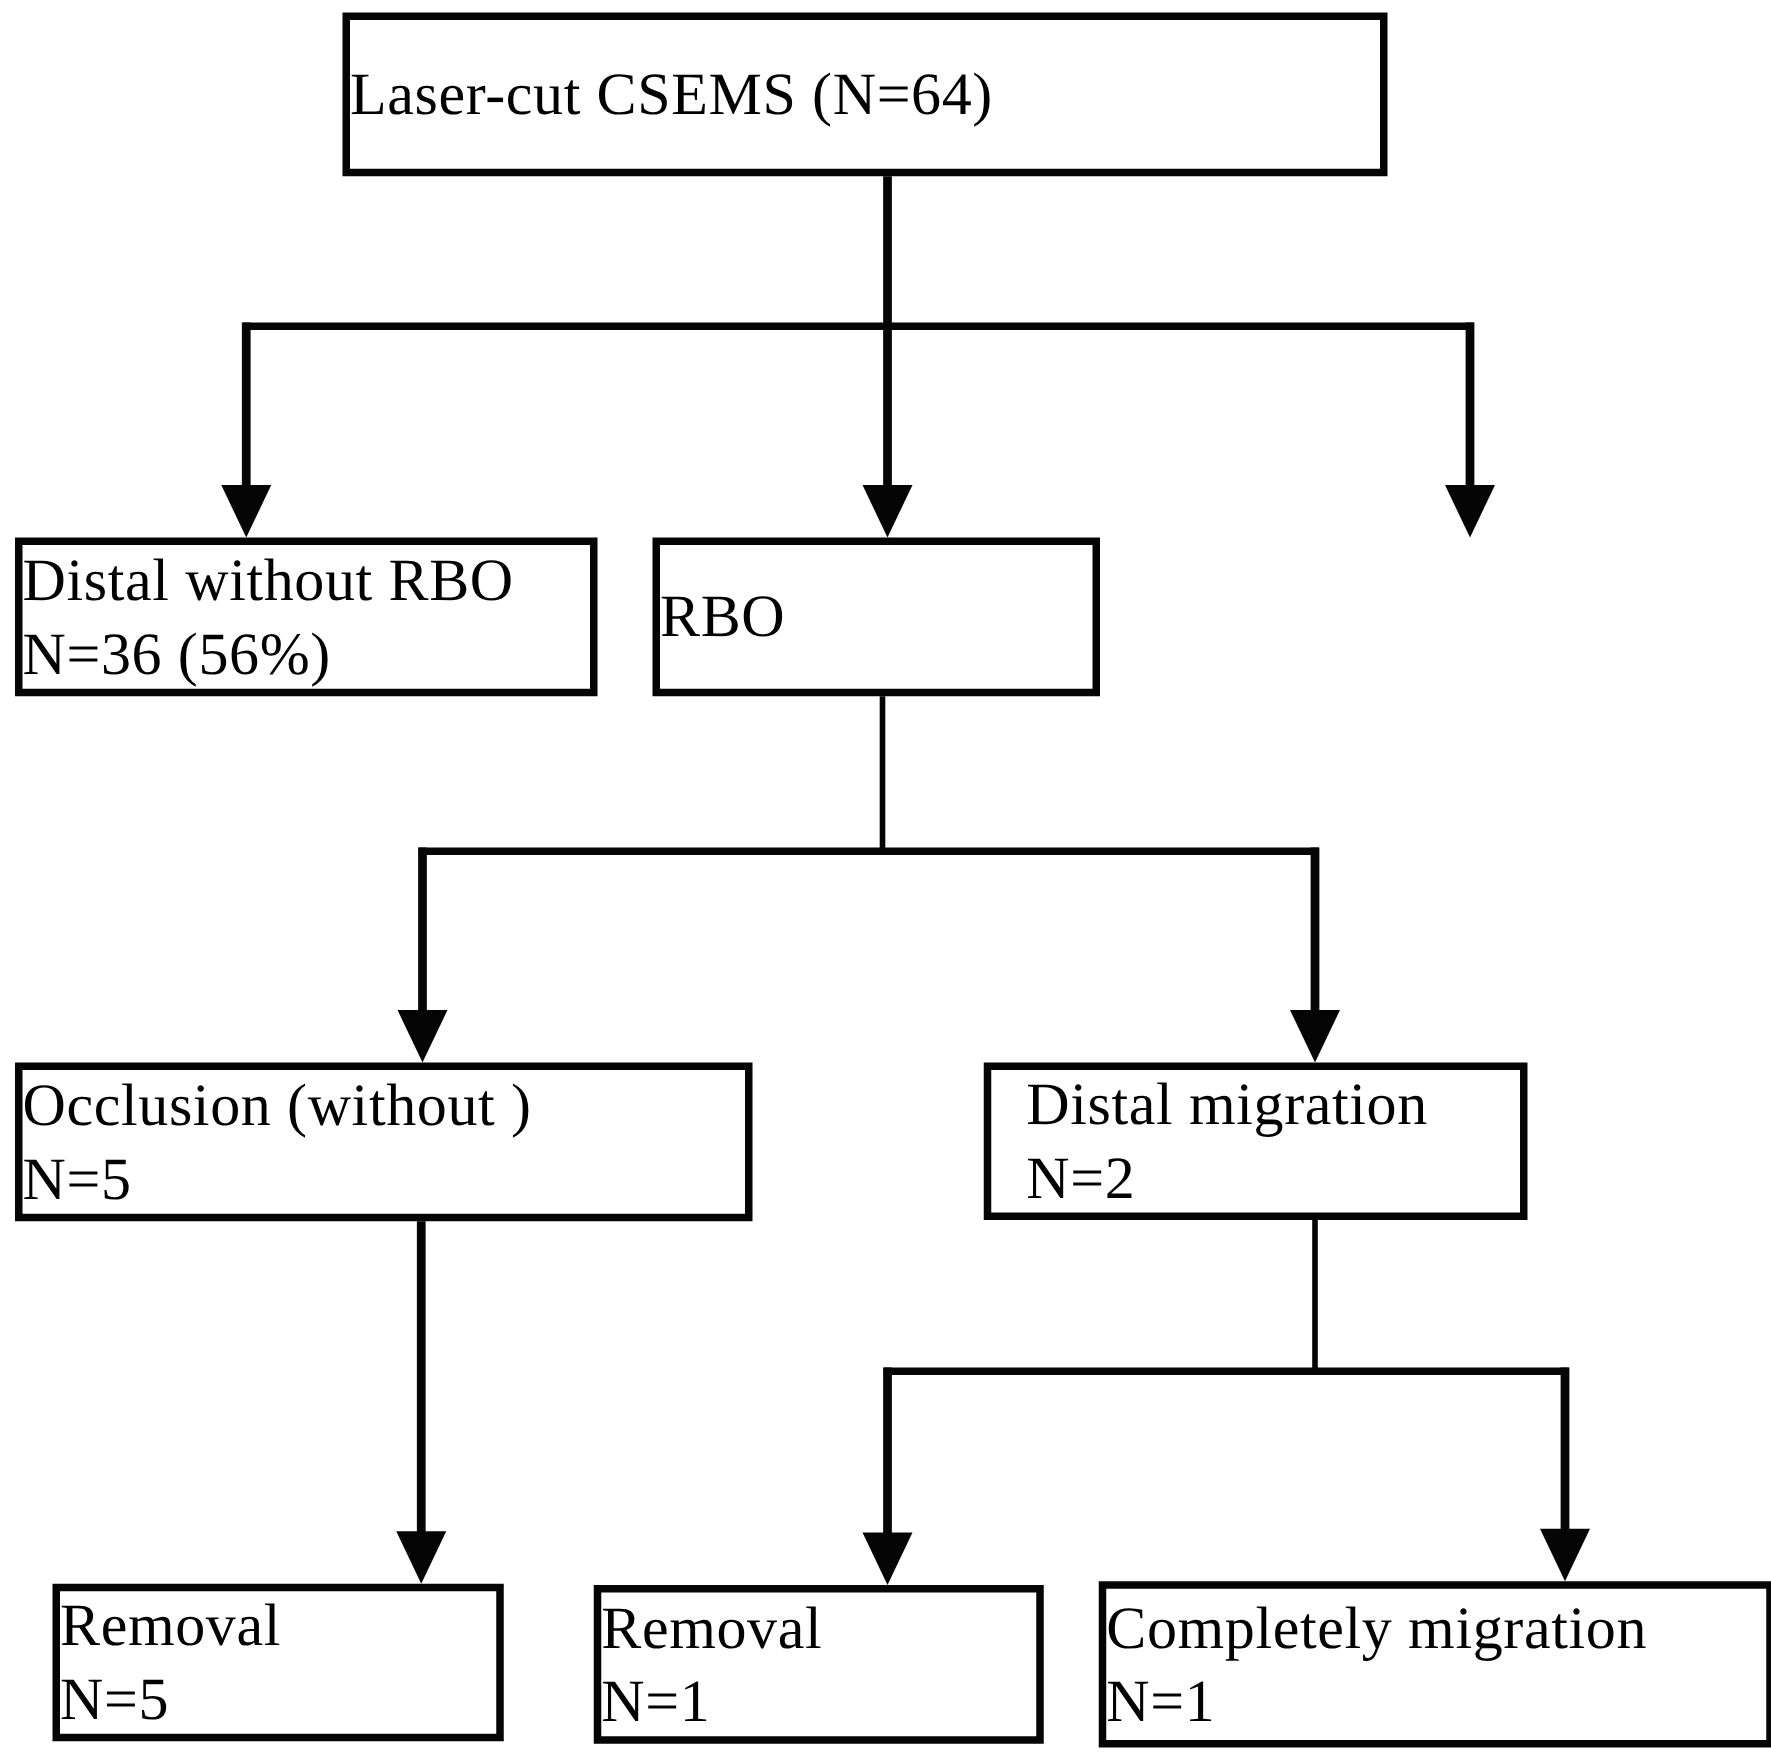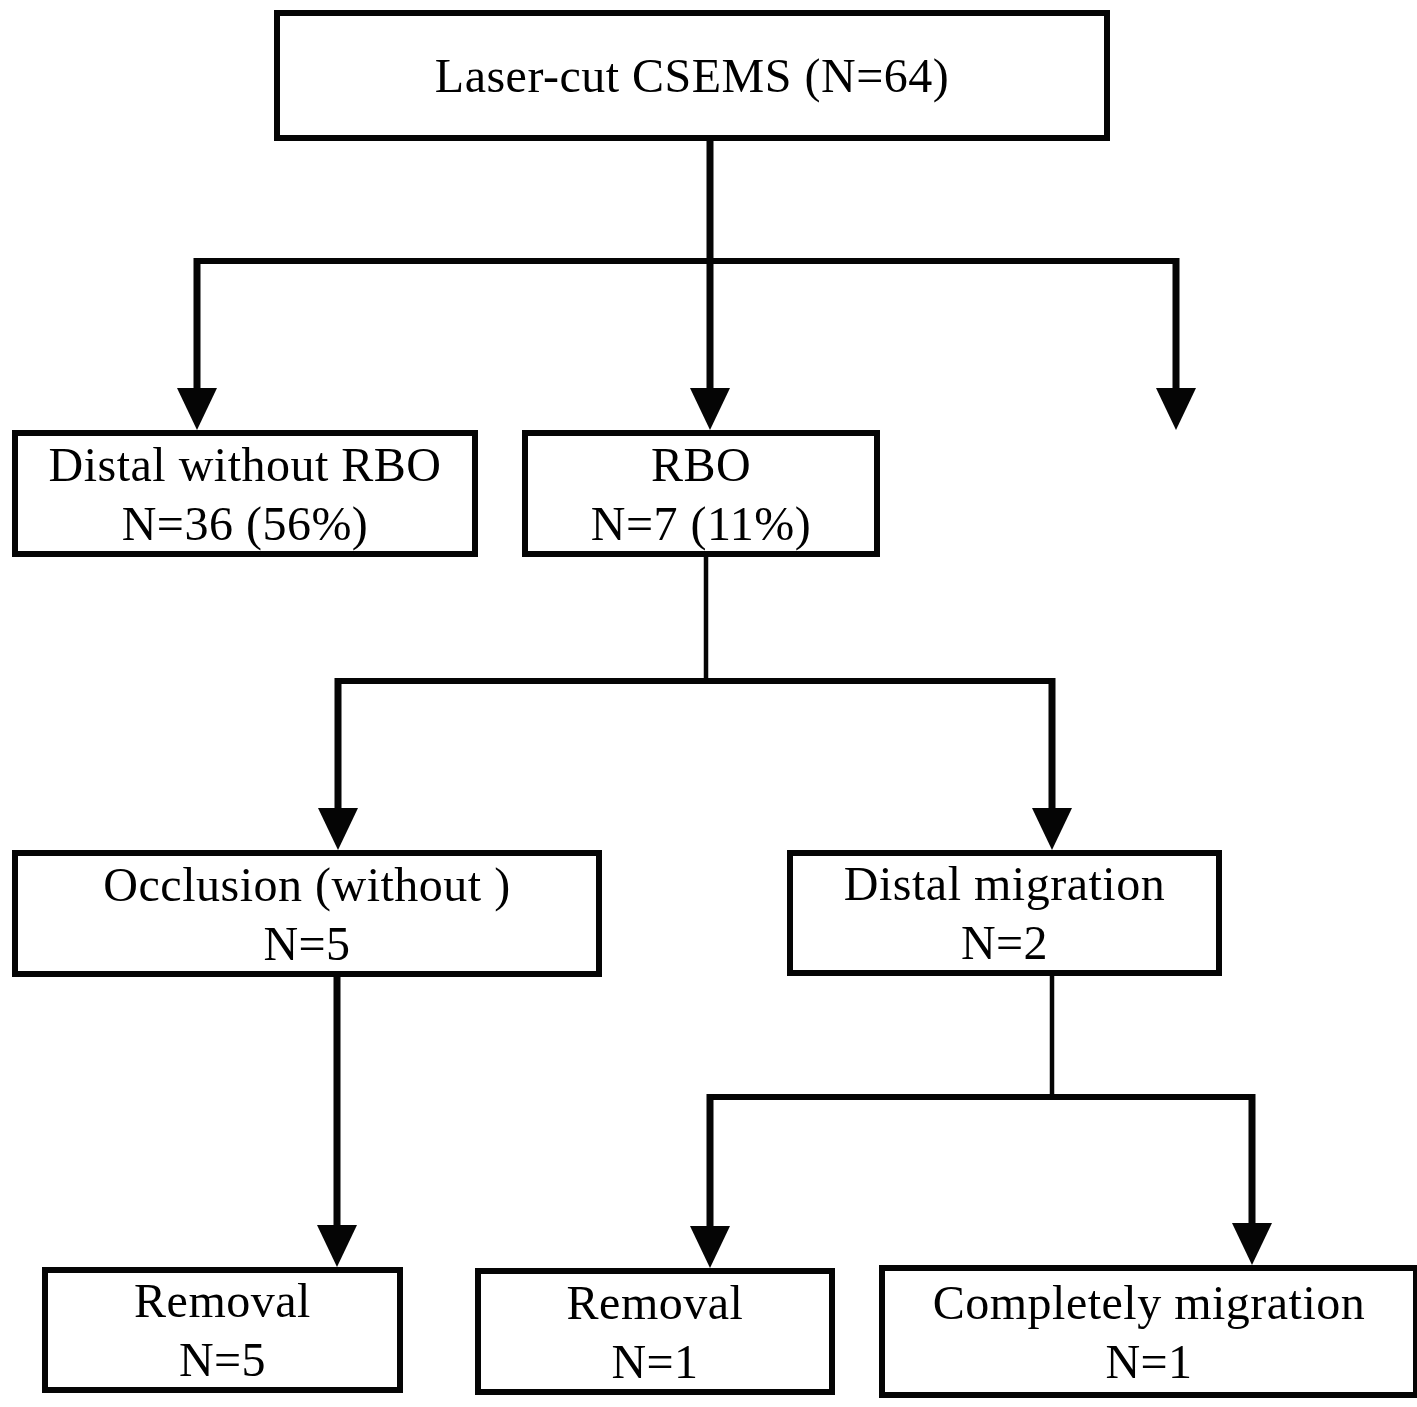--- a/index.html
+++ b/index.html
@@ -23,37 +23,37 @@
     width: 1417px;
     height: 1407px;
   }
   .node {
     position: absolute;
     box-sizing: border-box;
     border: 6px solid #050505;
     background: #ffffff;
     display: flex;
     flex-direction: column;
-    align-items: center;
+    align-items: flex-start;
     justify-content: center;
     text-align: center;
   }
   .node .line {
     font-size: 48px;
     line-height: 59px;
     white-space: nowrap;
     letter-spacing: 0.5px;
   }
   
   #node-root      { left: 274px; top: 10px;   width: 836px; height: 131px; }
   #node-death     { left: 12px;  top: 430px;  width: 466px; height: 127px; }
   #node-rbo       { left: 522px; top: 430px;  width: 358px; height: 127px; }
   #node-alive     { left: 908px; top: 430px;  width: 486px; height: 126px; }
   #node-occlusion { left: 12px;  top: 850px;  width: 590px; height: 127px; }
-  #node-distal    { left: 787px; top: 850px;  width: 435px; height: 126px; }
+  #node-distal    { left: 787px; top: 850px;  width: 435px; height: 126px; padding-left: 28px; }
   #node-removal5  { left: 42px;  top: 1267px; width: 361px; height: 126px; }
   #node-removal1  { left: 475px; top: 1268px; width: 360px; height: 127px; }
   #node-complete  { left: 879px; top: 1265px; width: 540px; height: 133px; }
   .stroke {
     stroke: #050505;
     fill: none;
   }
   .arrowhead {
     fill: #050505;
     stroke: none;
@@ -105,21 +105,20 @@
     <div class="line">Laser-cut CSEMS (N=64)</div>
   </div>
 
   <div class="node" id="node-death">
     <div class="line">Distal without RBO</div>
     <div class="line">N=36 (56%)</div>
   </div>
 
   <div class="node" id="node-rbo">
     <div class="line">RBO</div>
-    <div class="line">N=7 (11%)</div>
   </div>
 
 
   <div class="node" id="node-occlusion">
     <div class="line">Occlusion (without )</div>
     <div class="line">N=5</div>
   </div>
 
   <div class="node" id="node-distal">
     <div class="line">Distal migration</div>

